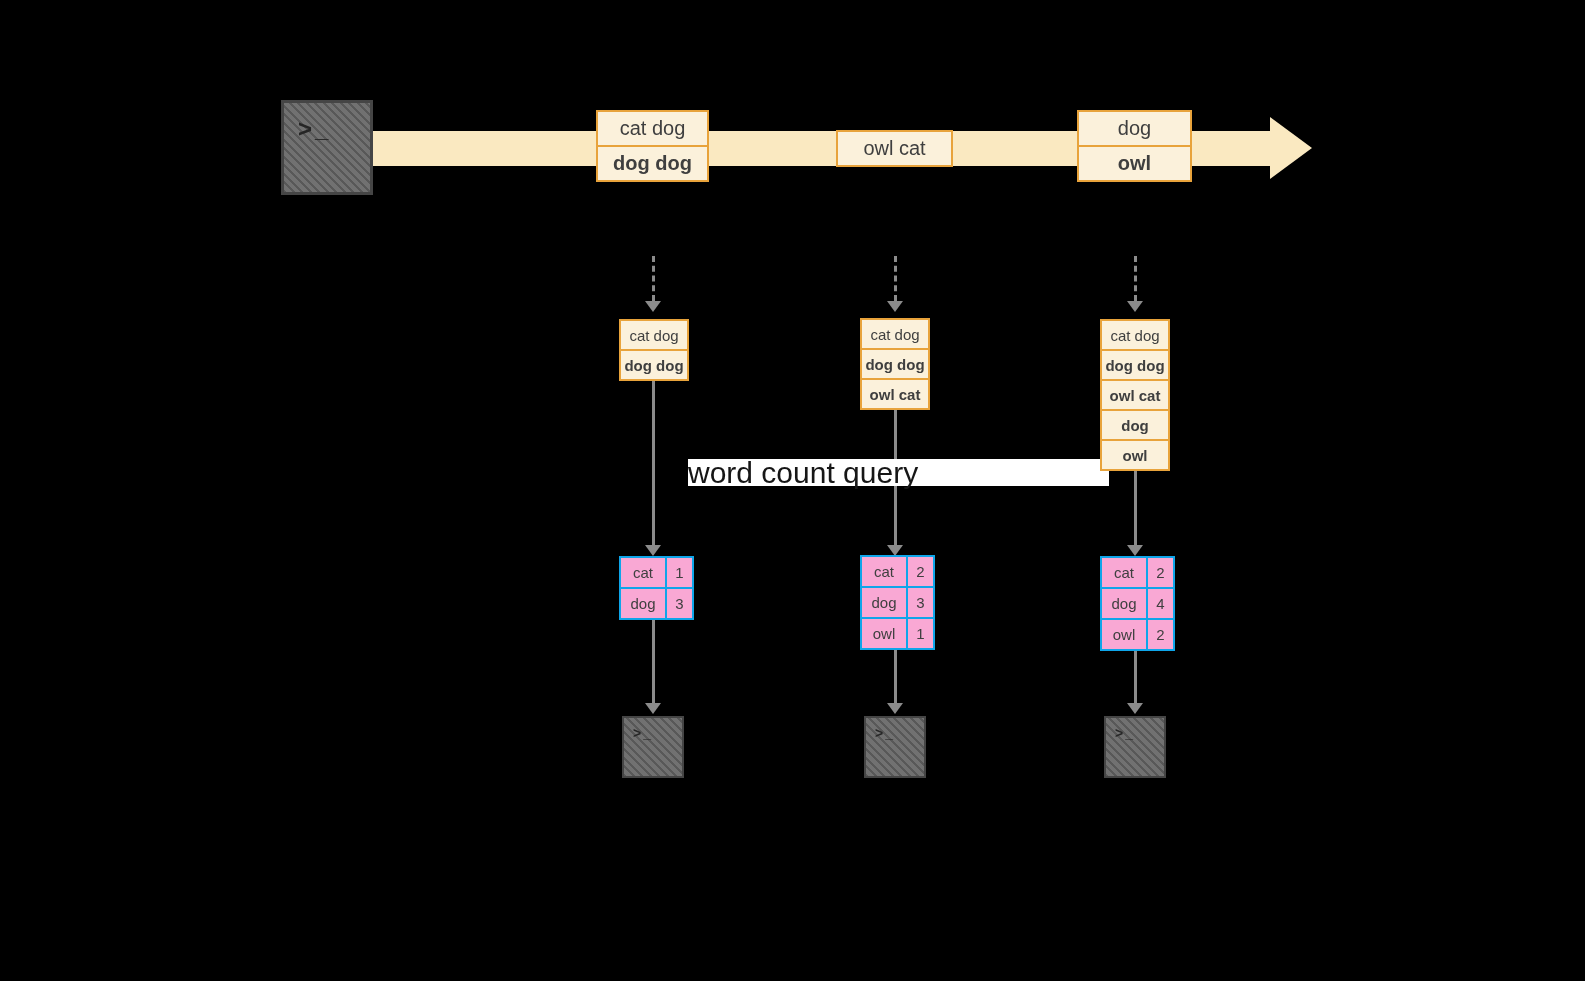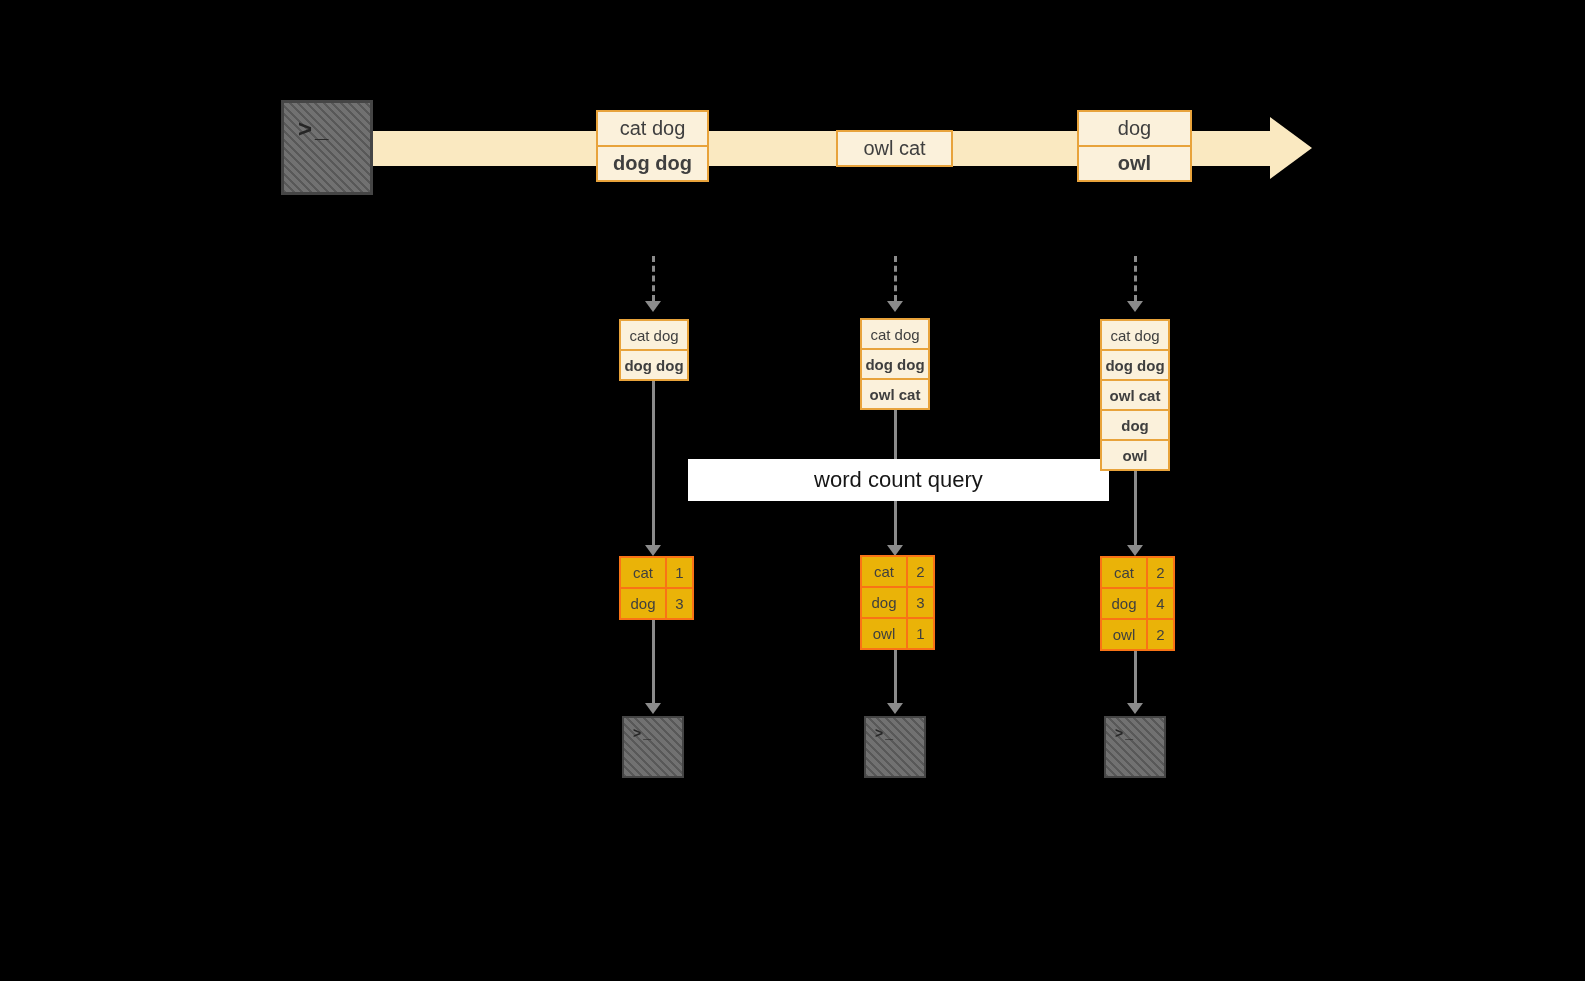--- a/index.html
+++ b/index.html
@@ -30,27 +30,27 @@
   .sbox-lg{height:37px;font-size:20px;}
   .sbox-sm{height:32px;font-size:15px;}
   .batch .sbox-lg + .sbox-lg, .batch .sbox-sm + .sbox-sm{margin-top:-2px;font-weight:bold;}
   
   .varrow{position:absolute;width:16px;display:flex;flex-direction:column;align-items:center;z-index:0;}
   .varrow .line{flex:1;width:3px;background:#8B8B8B;}
   .varrow.dashed .line{width:0;background:none;border-left:3px dashed #8B8B8B;}
   .varrow .head{width:0;height:0;border-left:8px solid transparent;border-right:8px solid transparent;border-top:11px solid #8B8B8B;}
   
   .banner{
-    position:absolute;left:688px;top:459px;width:421px;height:42px;background:#FFFFFF;z-index:1;
-    display:flex;align-items:center;justify-content:center;color:#161616;font-size:22px;
+    position:absolute;left:688px;top:459px;width:421px;height:27px;background:#FFFFFF;z-index:1;
+    display:flex;align-items:center;justify-content:flex-start;color:#161616;font-size:30px;
   }
   
   .gtable{position:absolute;border-collapse:collapse;z-index:2;}
   .gtable td{
-    box-sizing:border-box;border:2px solid #f97316;background:#eab308;color:#3f3f3f;
+    box-sizing:border-box;border:2px solid #0ea5e9;background:#f9a8d4;color:#3f3f3f;
     font-size:15px;text-align:center;height:31px;padding:0;
     font-family:"Liberation Sans", sans-serif;
   }
   .gtable td.w{width:46px;}
   .gtable td.c{width:27px;}
 </style>
 </head>
 <body>
 
 <div class="canvas">

